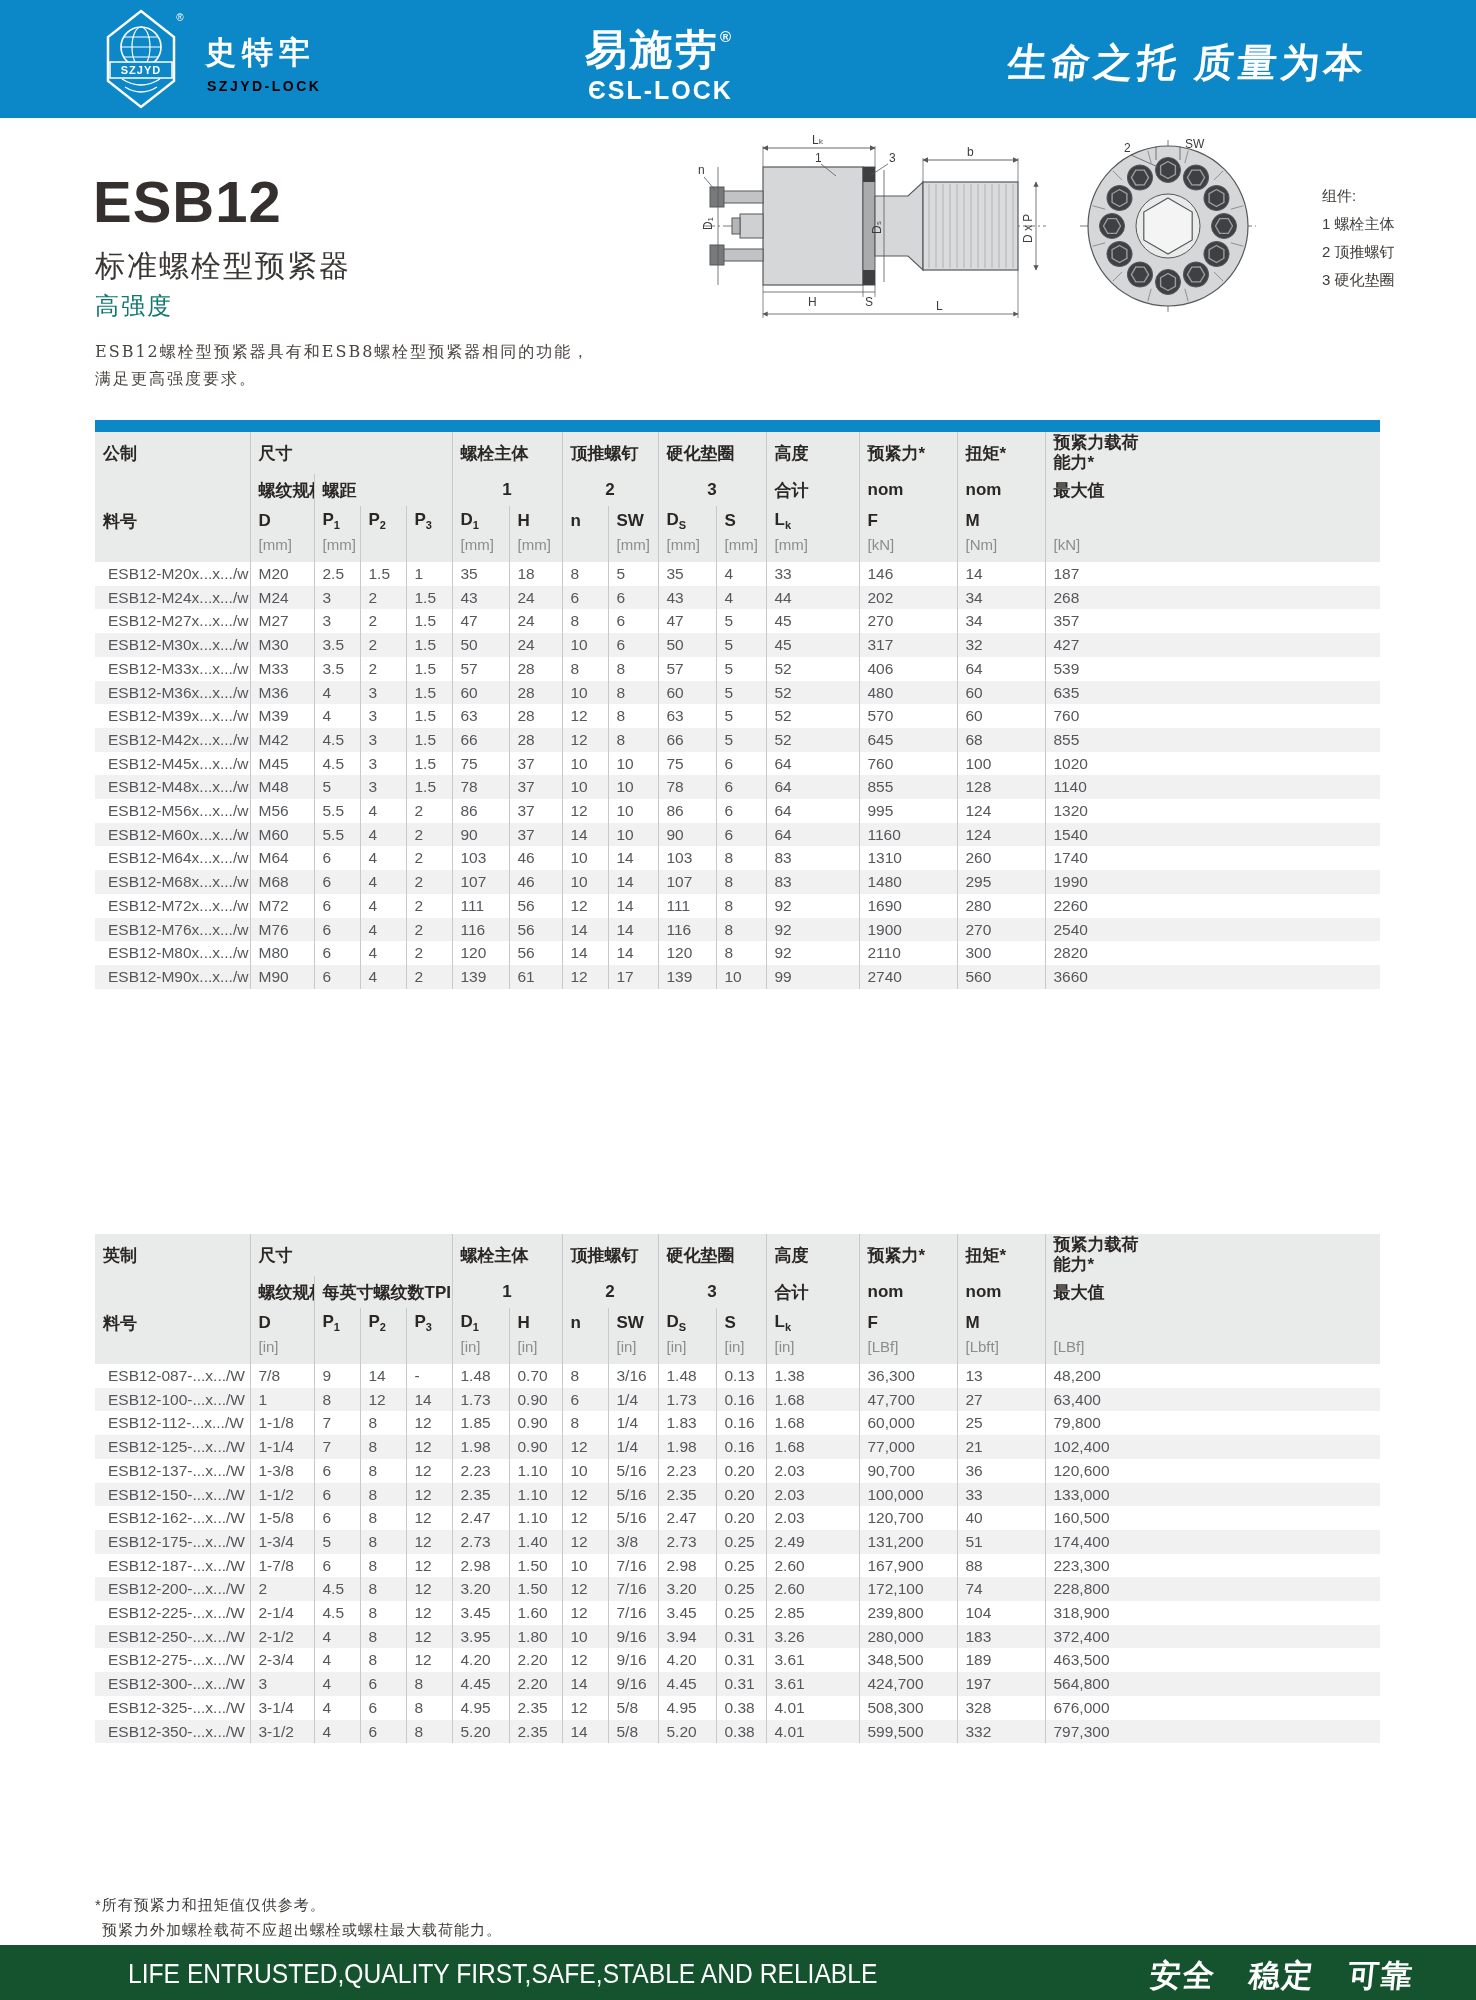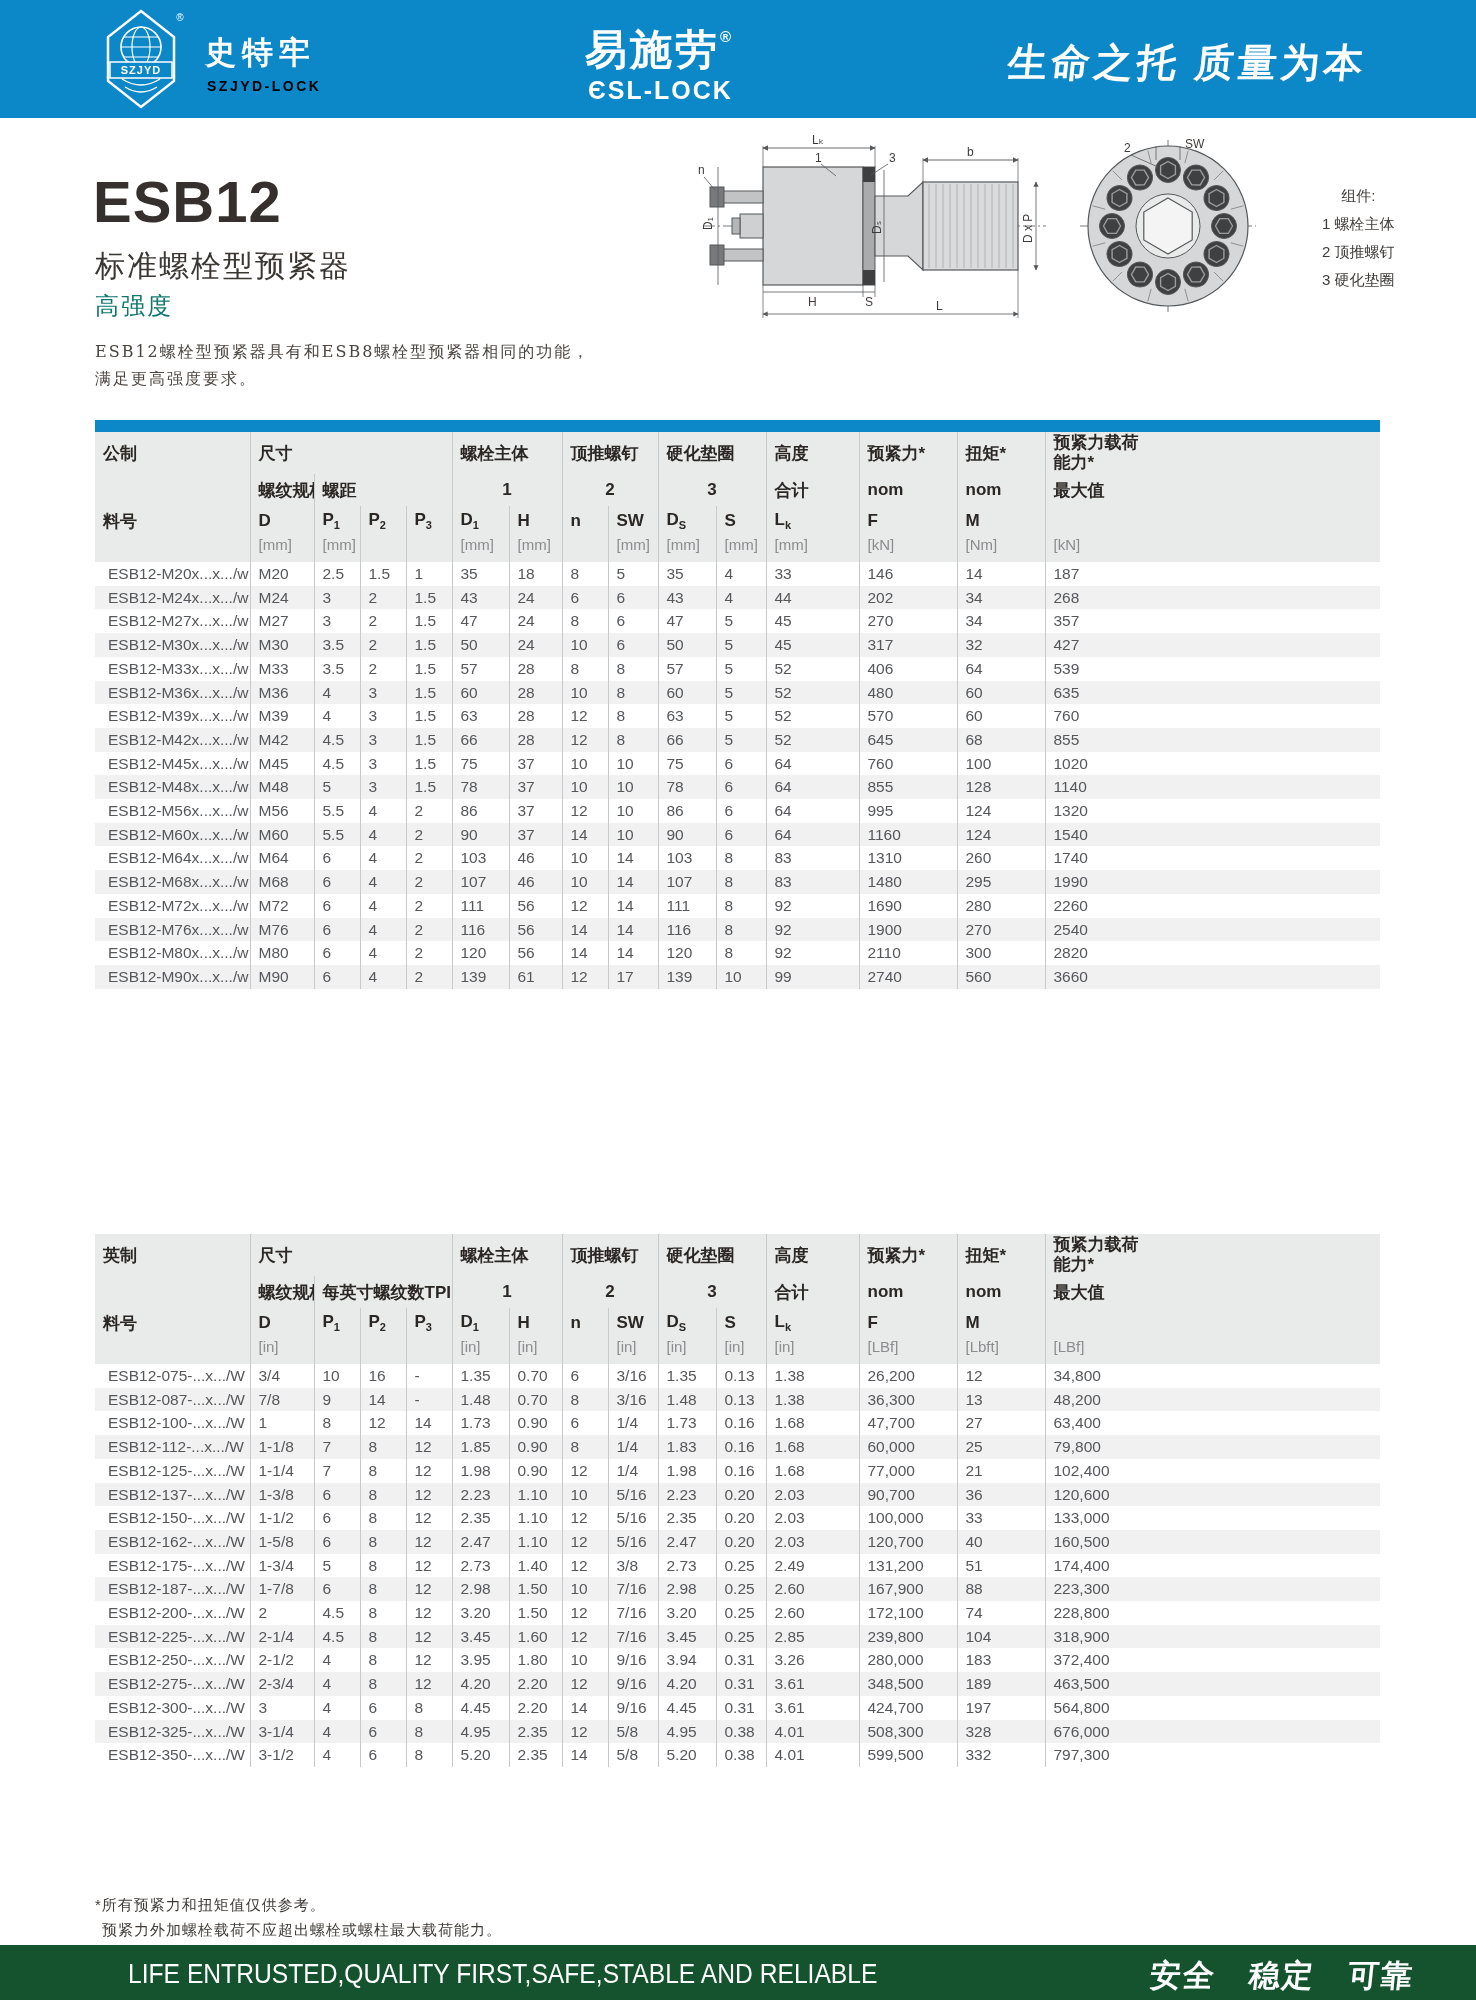--- a/index.html
+++ b/index.html
@@ -20,21 +20,21 @@
   
   .model{position:absolute;left:93px;top:168px;font-size:58px;font-weight:600;color:#35302d;letter-spacing:1px;}
   .sub1{position:absolute;left:95px;top:246px;font-size:30px;color:#3a3632;letter-spacing:2px;}
   .sub2{position:absolute;left:95px;top:290px;font-size:24px;color:#0f766e;letter-spacing:2px;}
   .desc{position:absolute;left:95px;top:338px;font-size:16px;line-height:27px;color:#4b4540;
         font-family:"DejaVu Serif","Liberation Serif",serif;letter-spacing:2px;}
 
   
   .drawing{position:absolute;left:688px;top:134px;width:760px;height:195px;}
   .drawing svg{display:block;}
-  .dwg-legend{position:absolute;left:1322px;top:182px;font-size:15px;line-height:28px;color:#3f3b38;text-align:center;}
+  .dwg-legend{position:absolute;left:1322px;top:182px;font-size:15px;line-height:28px;color:#3f3b38;}
 
   
   .tblock{position:absolute;left:95px;width:1285px;}
   .tblock.metric{top:420px;}
   .tblock.imperial{top:1234px;}
   .bluebar{width:1285px;height:12px;background:#0c87c8;}
   table.dtable{border-collapse:collapse;table-layout:fixed;width:1285px;}
   .dtable th,.dtable td{text-align:left;padding:0 0 0 8px;white-space:nowrap;overflow:hidden;}
   .dtable thead th{background:#e9eaea;color:#2b2724;font-size:17px;font-weight:bold;
                    border-left:1px solid #c7c9ca;}
@@ -679,37 +679,20 @@
             <th>[in]</th>
             <th>[in]</th>
             <th>[in]</th>
             <th>[LBf]</th>
             <th>[Lbft]</th>
             <th>[LBf]</th>
           </tr>
       </thead>
       <tbody>
           <tr>
-            <td>ESB12-075-...x.../W</td>
-            <td>3/4</td>
-            <td>10</td>
-            <td>16</td>
-            <td>-</td>
-            <td>1.35</td>
-            <td>0.70</td>
-            <td>6</td>
-            <td>3/16</td>
-            <td>1.35</td>
-            <td>0.13</td>
-            <td>1.38</td>
-            <td>26,200</td>
-            <td>12</td>
-            <td>34,800</td>
-          </tr>
-          <tr>
             <td>ESB12-087-...x.../W</td>
             <td>7/8</td>
             <td>9</td>
             <td>14</td>
             <td>-</td>
             <td>1.48</td>
             <td>0.70</td>
             <td>8</td>
             <td>3/16</td>
             <td>1.48</td>

